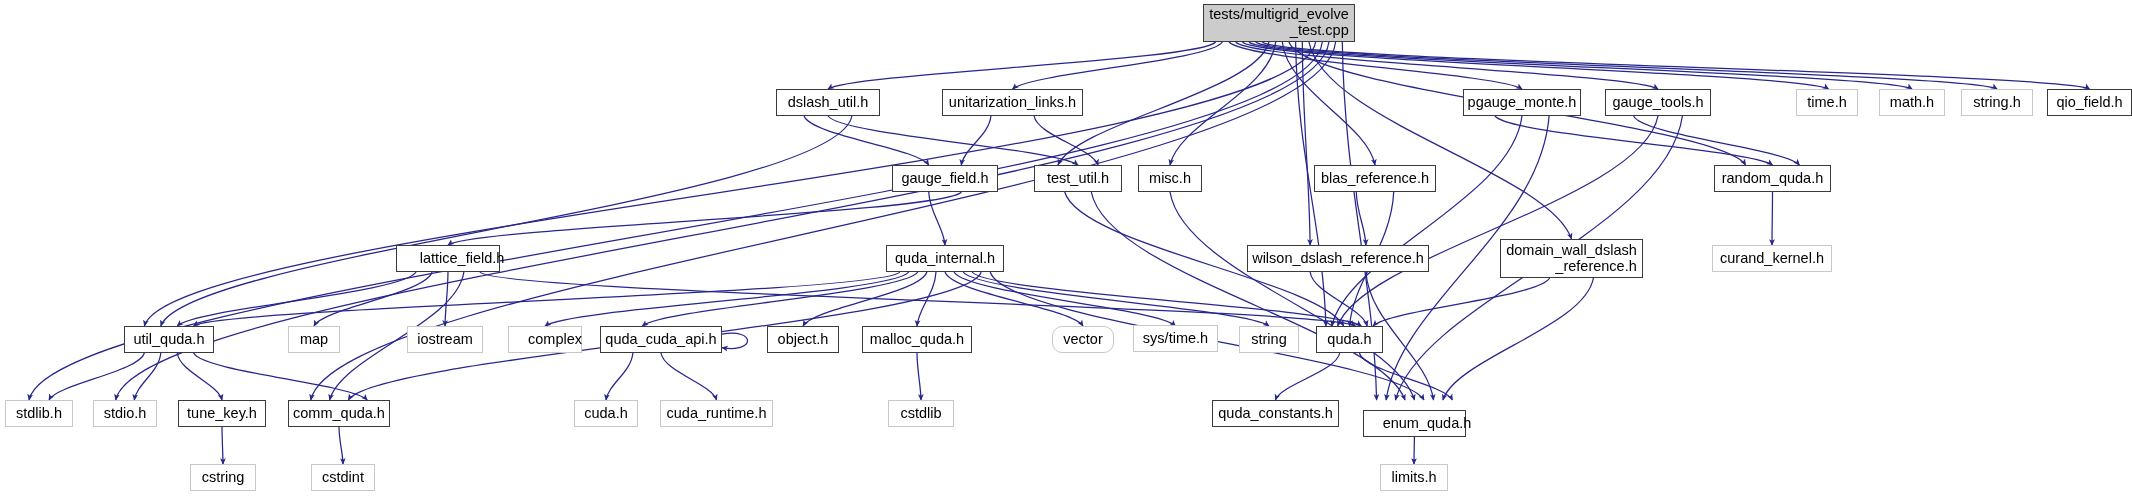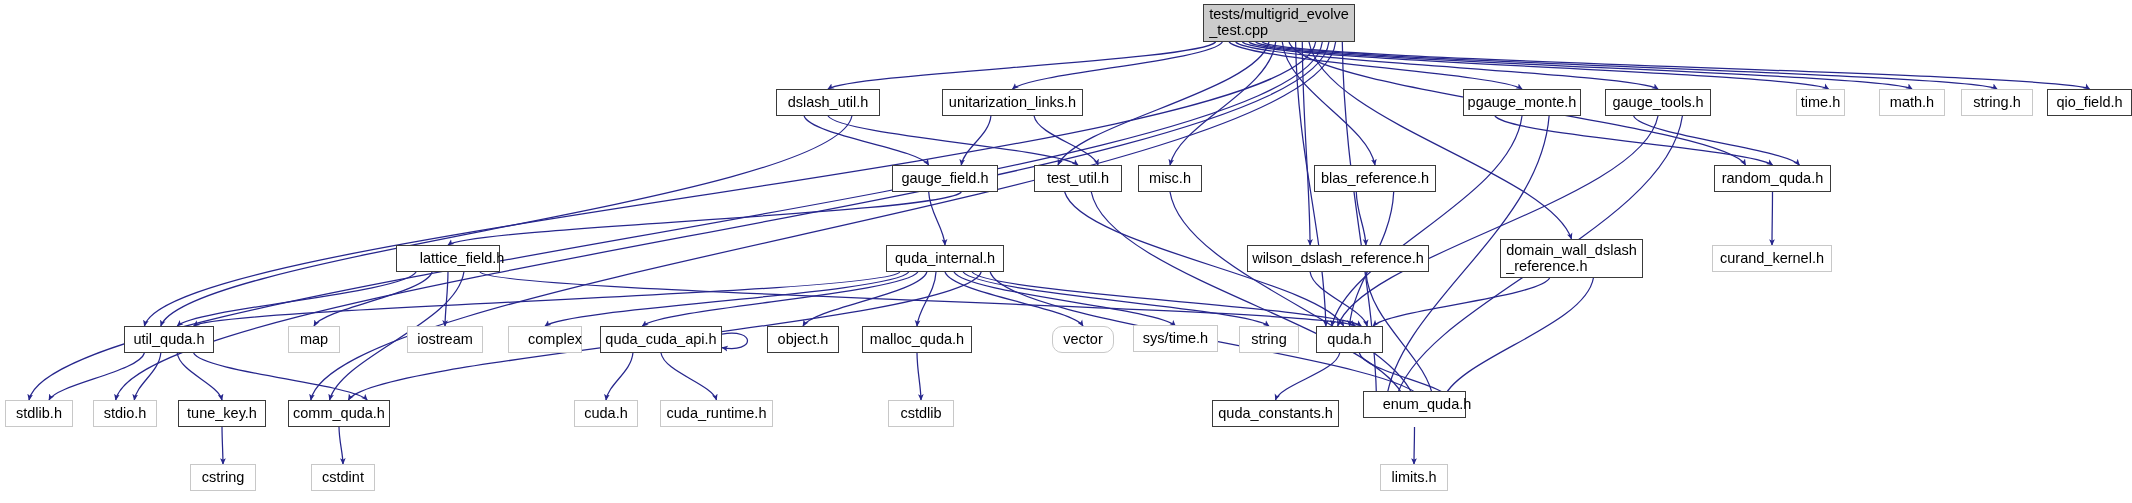--- a/index.html
+++ b/index.html
@@ -24,21 +24,21 @@
     top: 0;
     width: 2132px;
     height: 503px;
   }
   .node {
     position: absolute;
     box-sizing: border-box;
     display: flex;
     align-items: center;
     justify-content: center;
-    text-align: left;
+    text-align: right;
     background: #ffffff;
     border: 1px solid #c8c8c8;
     color: #000000;
     font-size: 14.5px;
     line-height: 1.08;
     white-space: pre;
     letter-spacing: 0px;
     z-index: 5;
   }
   .node.strong {
@@ -137,21 +137,21 @@
       </g>
   </svg>
 
   <div id="node-layer">
       <div class="node root" style="left: 1203px; top: 4px; width: 152px; height: 38px;"><span>tests/multigrid_evolve
 _test.cpp</span></div>
       <div class="node strong" style="left: 776px; top: 89px; width: 104px; height: 27px;"><span>dslash_util.h</span></div>
       <div class="node strong" style="left: 942px; top: 89px; width: 141px; height: 27px;"><span>unitarization_links.h</span></div>
       <div class="node strong" style="left: 1463px; top: 89px; width: 118px; height: 27px;"><span>pgauge_monte.h</span></div>
       <div class="node strong" style="left: 1605px; top: 89px; width: 106px; height: 27px;"><span>gauge_tools.h</span></div>
-      <div class="node" style="left: 1796px; top: 89px; width: 49px; height: 27px;"><span>time.h</span></div>
+      <div class="node" style="left: 1796px; top: 89px; width: 62px; height: 27px;"><span>time.h</span></div>
       <div class="node" style="left: 1879px; top: 89px; width: 66px; height: 27px;"><span>math.h</span></div>
       <div class="node" style="left: 1961px; top: 89px; width: 72px; height: 27px;"><span>string.h</span></div>
       <div class="node strong" style="left: 2047px; top: 89px; width: 85px; height: 27px;"><span>qio_field.h</span></div>
       <div class="node strong" style="left: 892px; top: 165px; width: 106px; height: 27px;"><span>gauge_field.h</span></div>
       <div class="node strong" style="left: 1034px; top: 165px; width: 88px; height: 27px;"><span>test_util.h</span></div>
       <div class="node strong" style="left: 1138px; top: 165px; width: 64px; height: 27px;"><span>misc.h</span></div>
       <div class="node strong" style="left: 1314px; top: 165px; width: 122px; height: 27px;"><span>blas_reference.h</span></div>
       <div class="node strong" style="left: 1714px; top: 165px; width: 117px; height: 27px;"><span>random_quda.h</span></div>
       <div class="node strong" style="left: 396px; top: 245px; width: 104px; height: 27px; padding-left: 28px;"><span>lattice_field.h</span></div>
       <div class="node strong" style="left: 886px; top: 245px; width: 118px; height: 27px;"><span>quda_internal.h</span></div>
@@ -171,19 +171,19 @@
       <div class="node" style="left: 1239px; top: 326px; width: 60px; height: 27px;"><span>string</span></div>
       <div class="node strong" style="left: 1316px; top: 326px; width: 67px; height: 27px;"><span>quda.h</span></div>
       <div class="node" style="left: 5px; top: 400px; width: 68px; height: 27px;"><span>stdlib.h</span></div>
       <div class="node" style="left: 93px; top: 400px; width: 64px; height: 27px;"><span>stdio.h</span></div>
       <div class="node strong" style="left: 178px; top: 400px; width: 88px; height: 27px;"><span>tune_key.h</span></div>
       <div class="node strong" style="left: 288px; top: 400px; width: 102px; height: 27px;"><span>comm_quda.h</span></div>
       <div class="node" style="left: 574px; top: 400px; width: 64px; height: 27px;"><span>cuda.h</span></div>
       <div class="node" style="left: 660px; top: 400px; width: 113px; height: 27px;"><span>cuda_runtime.h</span></div>
       <div class="node" style="left: 888px; top: 400px; width: 66px; height: 27px;"><span>cstdlib</span></div>
       <div class="node strong" style="left: 1212px; top: 400px; width: 127px; height: 27px;"><span>quda_constants.h</span></div>
-      <div class="node strong" style="left: 1363px; top: 391px; width: 103px; height: 27px; padding-left: 25px;"><span>enum_quda.h</span></div>
+      <div class="node strong" style="left: 1363px; top: 410px; width: 103px; height: 27px; padding-left: 25px;"><span>enum_quda.h</span></div>
       <div class="node" style="left: 190px; top: 464px; width: 66px; height: 27px;"><span>cstring</span></div>
       <div class="node" style="left: 311px; top: 464px; width: 64px; height: 27px;"><span>cstdint</span></div>
       <div class="node" style="left: 1380px; top: 464px; width: 68px; height: 27px;"><span>limits.h</span></div>
     </div>
 
 </div>
 
 </body></html>

